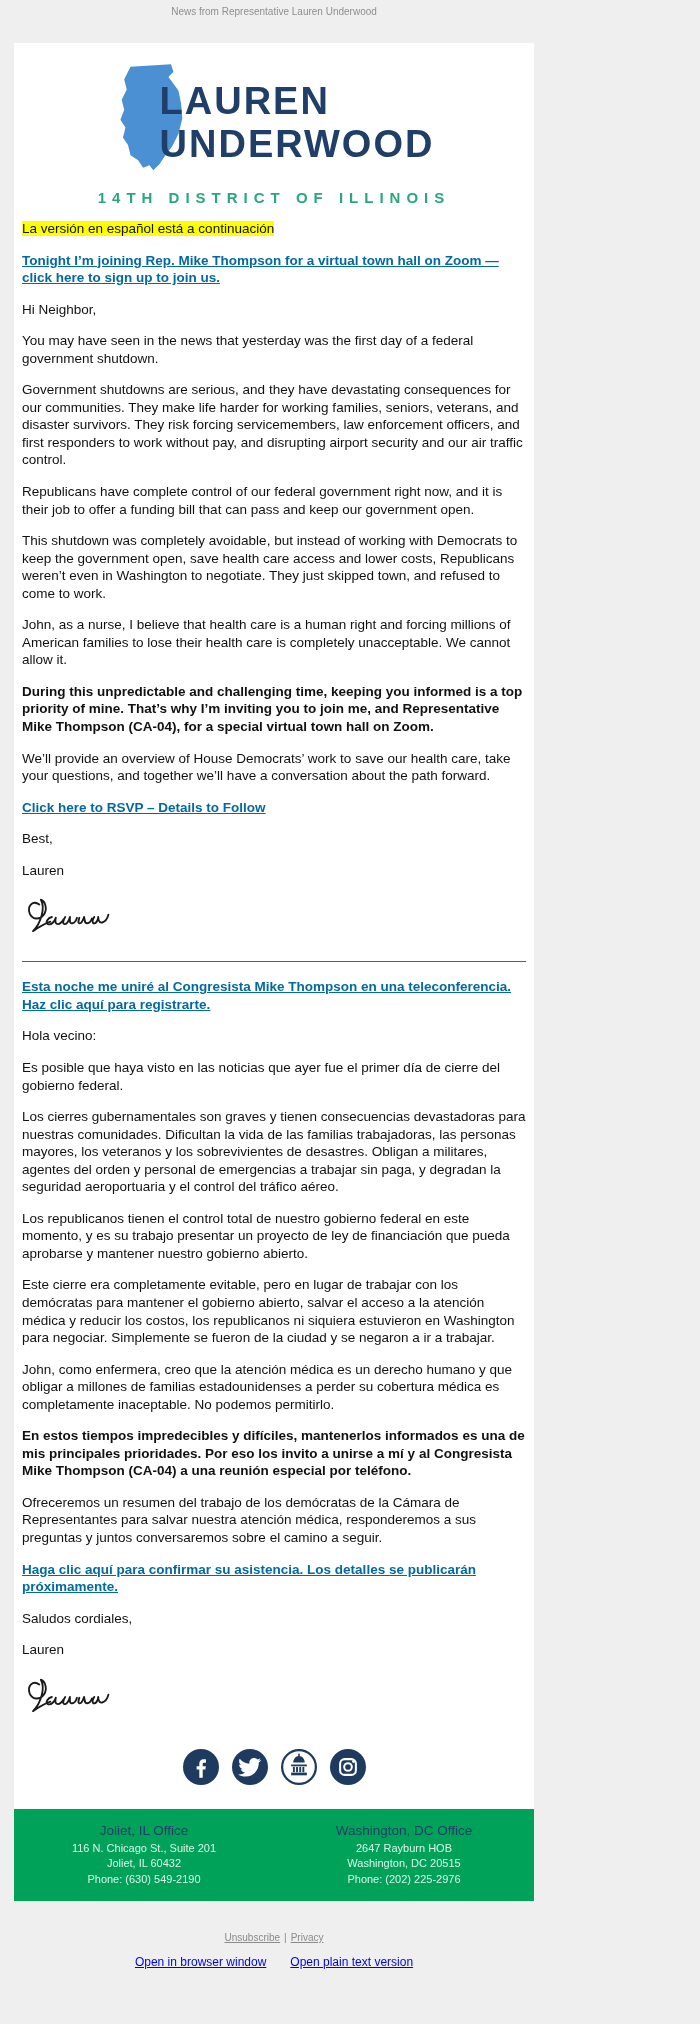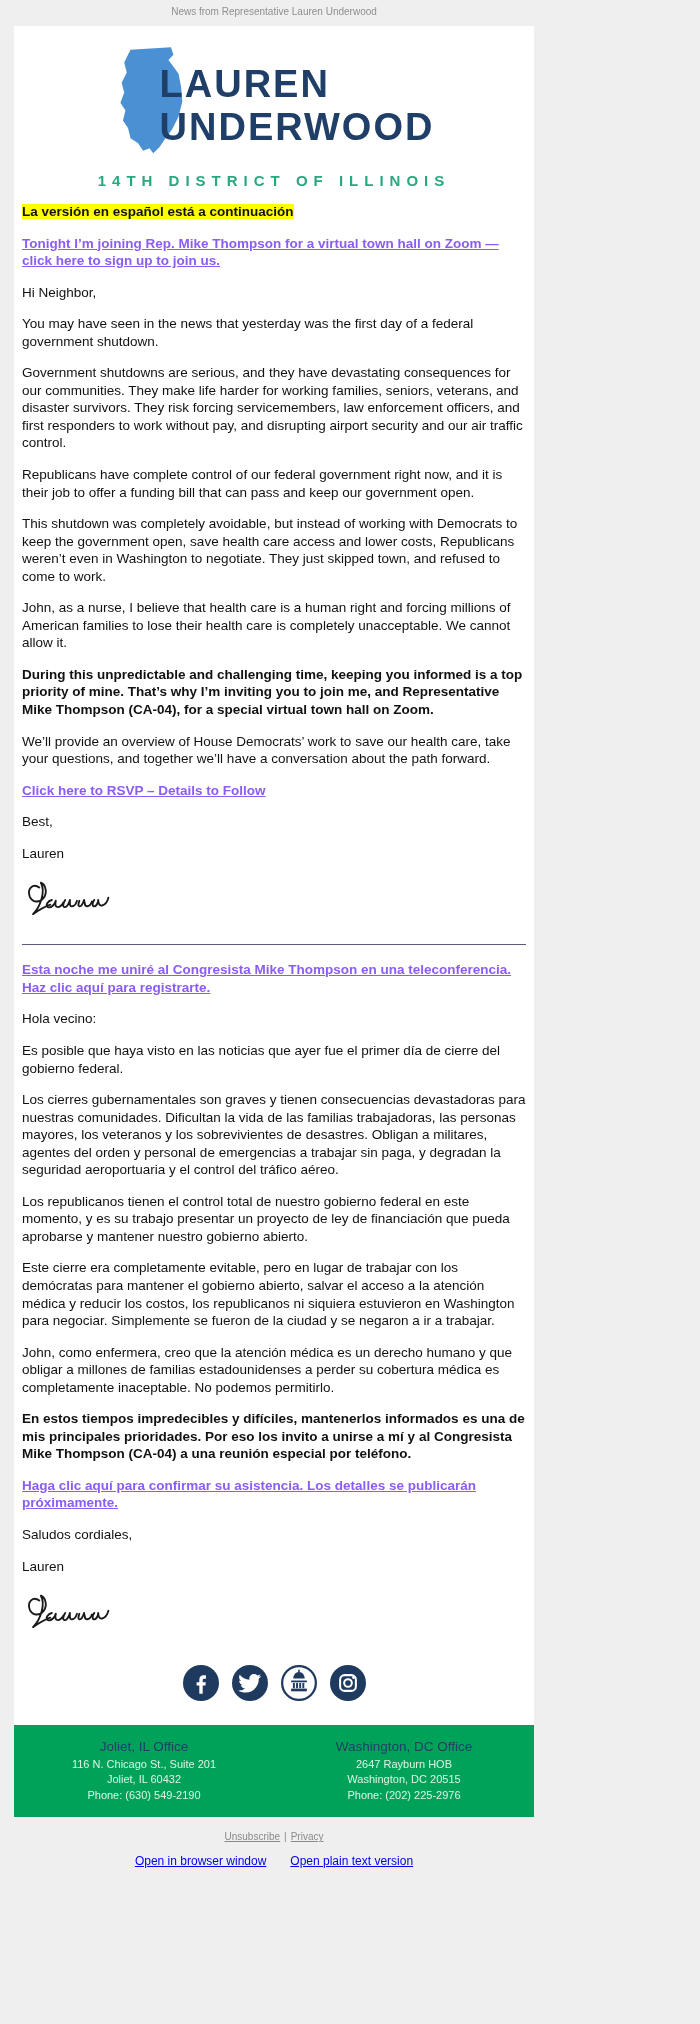--- a/index.html
+++ b/index.html
@@ -16,21 +16,21 @@
   .preheader {
     text-align: center;
     font-size: 10px;
     color: #8f8f8f;
     padding: 6px 0 9px;
   }
 
   .card {
     background: #ffffff;
     width: 520px;
-    margin: 0 auto;
+    margin: 17px auto;
     padding-top: 16px;
   }
 
   
   .logo { text-align: center; margin: 4px 0 14px; }
   .logo-row { position: relative; display: inline-flex; align-items: center; }
   .state-svg { width: 76px; height: 120px; margin-right: -30px; position: relative; z-index: 0; }
   .logo-text { text-align: left; position: relative; z-index: 1; }
   .logo-line {
     font-size: 38px;
@@ -49,22 +49,22 @@
     white-space: nowrap;
   }
 
   
   .content {
     padding: 0 8px;
     font-size: 13.5px;
     line-height: 1.3;
   }
   .content p { margin: 14px 0; }
-  .hl { background: #ffff00; font-weight: bold; }
-  a.link { color: #8b5cf6; font-weight: bold; text-decoration: underline; cursor: pointer; }
+  .hl { background: #ffff00; font-weight: normal; }
+  a.link { color: #0369a1; font-weight: bold; text-decoration: underline; cursor: pointer; }
   p.bold { font-weight: bold; }
   hr.divider { border: 0; border-top: 1px solid #5c5c7a; margin: 20px 0 16px; }
   .sig-svg { display: block; margin: 2px 0 10px; }
 
   
   .social { display: flex; justify-content: center; gap: 13px; margin: 28px 0 24px; }
   .social a { display: block; width: 36px; height: 36px; cursor: pointer; }
   .social svg { width: 36px; height: 36px; display: block; }
 
   
@@ -134,20 +134,21 @@
 
       <p><a class="link">Esta noche me uniré al Congresista Mike Thompson en una teleconferencia. Haz clic aquí para registrarte.</a></p>
 
       <p>Hola vecino:</p>
       <p>Es posible que haya visto en las noticias que ayer fue el primer día de cierre del gobierno federal.</p>
       <p>Los cierres gubernamentales son graves y tienen consecuencias devastadoras para nuestras comunidades. Dificultan la vida de las familias trabajadoras, las personas mayores, los veteranos y los sobrevivientes de desastres. Obligan a militares, agentes del orden y personal de emergencias a trabajar sin paga, y degradan la seguridad aeroportuaria y el control del tráfico aéreo.</p>
       <p>Los republicanos tienen el control total de nuestro gobierno federal en este momento, y es su trabajo presentar un proyecto de ley de financiación que pueda aprobarse y mantener nuestro gobierno abierto.</p>
       <p>Este cierre era completamente evitable, pero en lugar de trabajar con los demócratas para mantener el gobierno abierto, salvar el acceso a la atención médica y reducir los costos, los republicanos ni siquiera estuvieron en Washington para negociar. Simplemente se fueron de la ciudad y se negaron a ir a trabajar.</p>
       <p>John, como enfermera, creo que la atención médica es un derecho humano y que obligar a millones de familias estadounidenses a perder su cobertura médica es completamente inaceptable. No podemos permitirlo.</p>
       <p class="bold">En estos tiempos impredecibles y difíciles, mantenerlos informados es una de mis principales prioridades. Por eso los invito a unirse a mí y al Congresista Mike Thompson (CA-04) a una reunión especial por teléfono.</p>
+      <p>Ofreceremos un resumen del trabajo de los demócratas de la Cámara de Representantes para salvar nuestra atención médica, responderemos a sus preguntas y juntos conversaremos sobre el camino a seguir.</p>
 
       <p><a class="link">Haga clic aquí para confirmar su asistencia. Los detalles se publicarán próximamente.</a></p>
 
       <p>Saludos cordiales,</p>
       <p>Lauren</p>
 
       <svg class="sig-svg" width="110" height="48" viewBox="0 0 140 60" aria-hidden="true">
         <path fill="none" stroke="#1a1a1a" stroke-width="2.4" stroke-linecap="round" stroke-linejoin="round" d="M22 14 C14 8 6 16 10 26 C13 33 22 34 27 28 C33 21 30 10 24 8 C30 18 24 38 14 48 C20 44 30 38 36 36 M38 30 c-5 1 -9 7 -5 9 c4 2 9 -4 10 -8 c-1 4 -1 8 3 8 c3 0 5 -3 7 -6 m2 -3 c-2 3 -4 9 -1 9 c3 1 6 -5 7 -9 c0 3 -1 9 3 8 c3 0 5 -4 6 -7 m3 0 c-1 3 -2 7 0 7 c3 1 5 -5 6 -8 c1 3 0 8 4 8 c3 0 5 -3 6 -6 m3 -2 c-2 2 -3 7 -1 8 c3 1 6 -4 6 -8 c0 3 1 8 5 7 c4 -1 7 -6 8 -10"></path>
       </svg>
 

